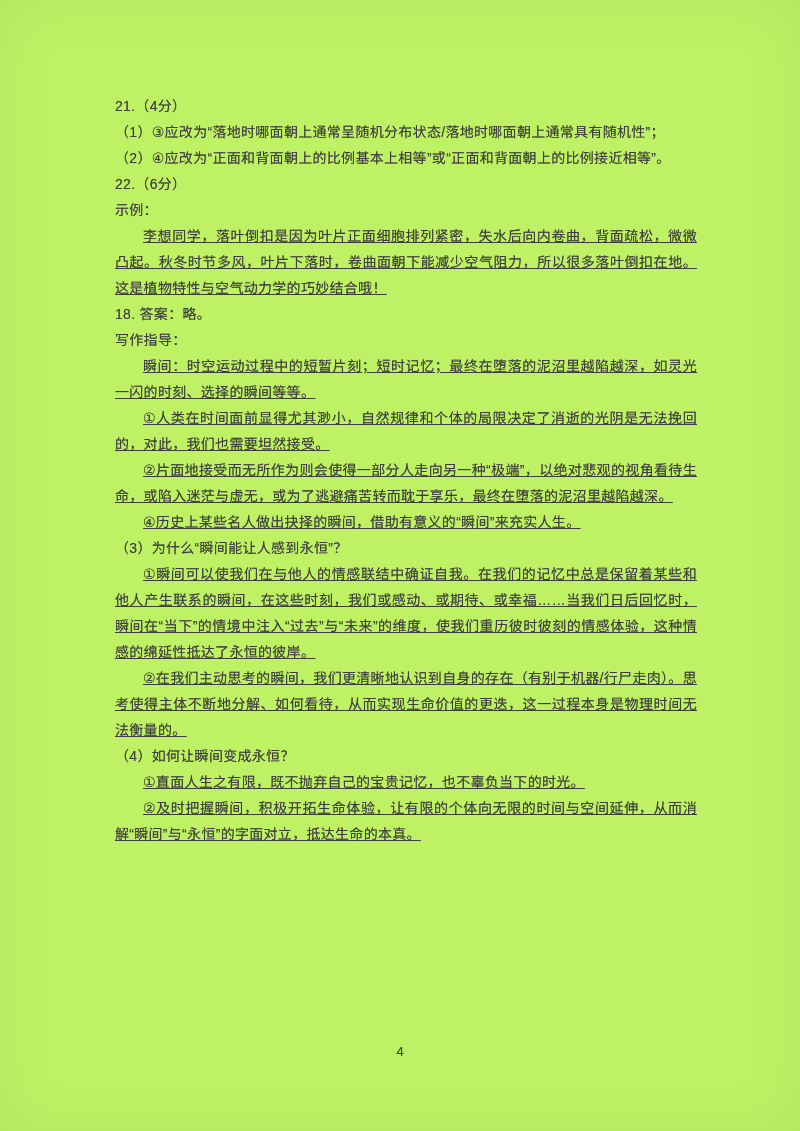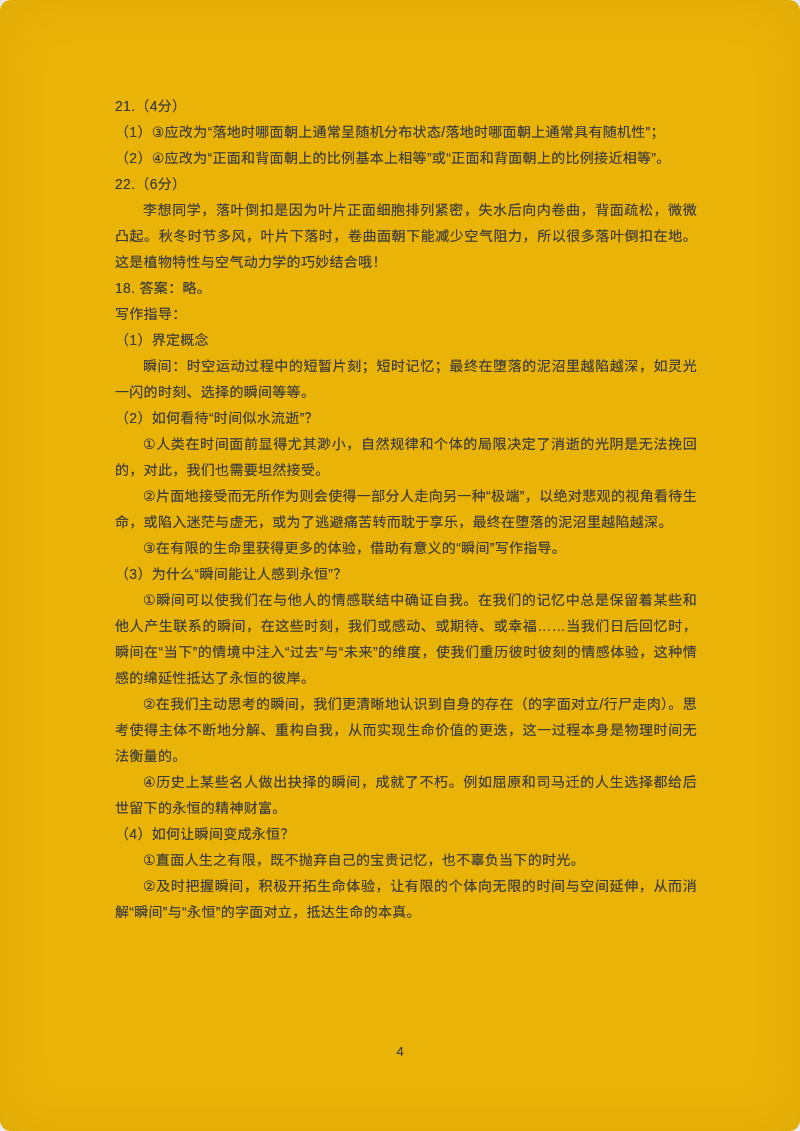--- a/index.html
+++ b/index.html
@@ -6,42 +6,42 @@
     margin: 0;
     padding: 0;
     background: #e9e9e9;
     font-family: "Liberation Sans", "DejaVu Sans", sans-serif;
   }
   .page {
     position: relative;
     width: 800px;
     height: 1131px;
     margin: 0 auto;
-    background: #eab308;
+    background: #bef264;
     box-shadow: inset 0 0 60px rgba(0,0,0,0.05);
     overflow: hidden;
-    border-radius: 11px;
   }
   .content {
     position: absolute;
     top: 93px;
     left: 115px;
     right: 103px;
     color: #3d3d3d;
     font-size: 14px;
     line-height: 26px;
     text-align: justify;
     letter-spacing: 0.3px;
     text-shadow: 0 0 0.5px rgba(60,60,60,0.55);
   }
   .para {
     margin: 0;
   }
   .para.indent {
     text-indent: 2em;
+    text-decoration: underline;
   }
   .page-number {
     position: absolute;
     bottom: 72px;
     left: 0;
     width: 100%;
     text-align: center;
     color: #3d3d3d;
     font-size: 13px;
     text-shadow: 0 0 0.5px rgba(60,60,60,0.55);
@@ -49,31 +49,29 @@
 </style>
 </head>
 <body>
 
 <div class="page">
   <div class="content">
     <p class="para">21.（4分）</p>
     <p class="para">（1）③应改为“落地时哪面朝上通常呈随机分布状态/落地时哪面朝上通常具有随机性”；</p>
     <p class="para">（2）④应改为“正面和背面朝上的比例基本上相等”或“正面和背面朝上的比例接近相等”。</p>
     <p class="para">22.（6分）</p>
+    <p class="para">示例：</p>
     <p class="para indent">李想同学，落叶倒扣是因为叶片正面细胞排列紧密，失水后向内卷曲，背面疏松，微微凸起。秋冬时节多风，叶片下落时，卷曲面朝下能减少空气阻力，所以很多落叶倒扣在地。这是植物特性与空气动力学的巧妙结合哦！</p>
     <p class="para">18. 答案：略。</p>
     <p class="para">写作指导：</p>
-    <p class="para">（1）界定概念</p>
     <p class="para indent">瞬间：时空运动过程中的短暂片刻；短时记忆；最终在堕落的泥沼里越陷越深，如灵光一闪的时刻、选择的瞬间等等。</p>
-    <p class="para">（2）如何看待“时间似水流逝”？</p>
     <p class="para indent">①人类在时间面前显得尤其渺小，自然规律和个体的局限决定了消逝的光阴是无法挽回的，对此，我们也需要坦然接受。</p>
     <p class="para indent">②片面地接受而无所作为则会使得一部分人走向另一种“极端”，以绝对悲观的视角看待生命，或陷入迷茫与虚无，或为了逃避痛苦转而耽于享乐，最终在堕落的泥沼里越陷越深。</p>
-    <p class="para indent">③在有限的生命里获得更多的体验，借助有意义的“瞬间”写作指导。</p>
+    <p class="para indent">④历史上某些名人做出抉择的瞬间，借助有意义的“瞬间”来充实人生。</p>
     <p class="para">（3）为什么“瞬间能让人感到永恒”？</p>
     <p class="para indent">①瞬间可以使我们在与他人的情感联结中确证自我。在我们的记忆中总是保留着某些和他人产生联系的瞬间，在这些时刻，我们或感动、或期待、或幸福……当我们日后回忆时，瞬间在“当下”的情境中注入“过去”与“未来”的维度，使我们重历彼时彼刻的情感体验，这种情感的绵延性抵达了永恒的彼岸。</p>
-    <p class="para indent">②在我们主动思考的瞬间，我们更清晰地认识到自身的存在（的字面对立/行尸走肉）。思考使得主体不断地分解、重构自我，从而实现生命价值的更迭，这一过程本身是物理时间无法衡量的。</p>
-    <p class="para indent">④历史上某些名人做出抉择的瞬间，成就了不朽。例如屈原和司马迁的人生选择都给后世留下的永恒的精神财富。</p>
+    <p class="para indent">②在我们主动思考的瞬间，我们更清晰地认识到自身的存在（有别于机器/行尸走肉）。思考使得主体不断地分解、如何看待，从而实现生命价值的更迭，这一过程本身是物理时间无法衡量的。</p>
     <p class="para">（4）如何让瞬间变成永恒？</p>
     <p class="para indent">①直面人生之有限，既不抛弃自己的宝贵记忆，也不辜负当下的时光。</p>
     <p class="para indent">②及时把握瞬间，积极开拓生命体验，让有限的个体向无限的时间与空间延伸，从而消解“瞬间”与“永恒”的字面对立，抵达生命的本真。</p>
   </div>
   <div class="page-number">4</div>
 </div>
 
 </body></html>

